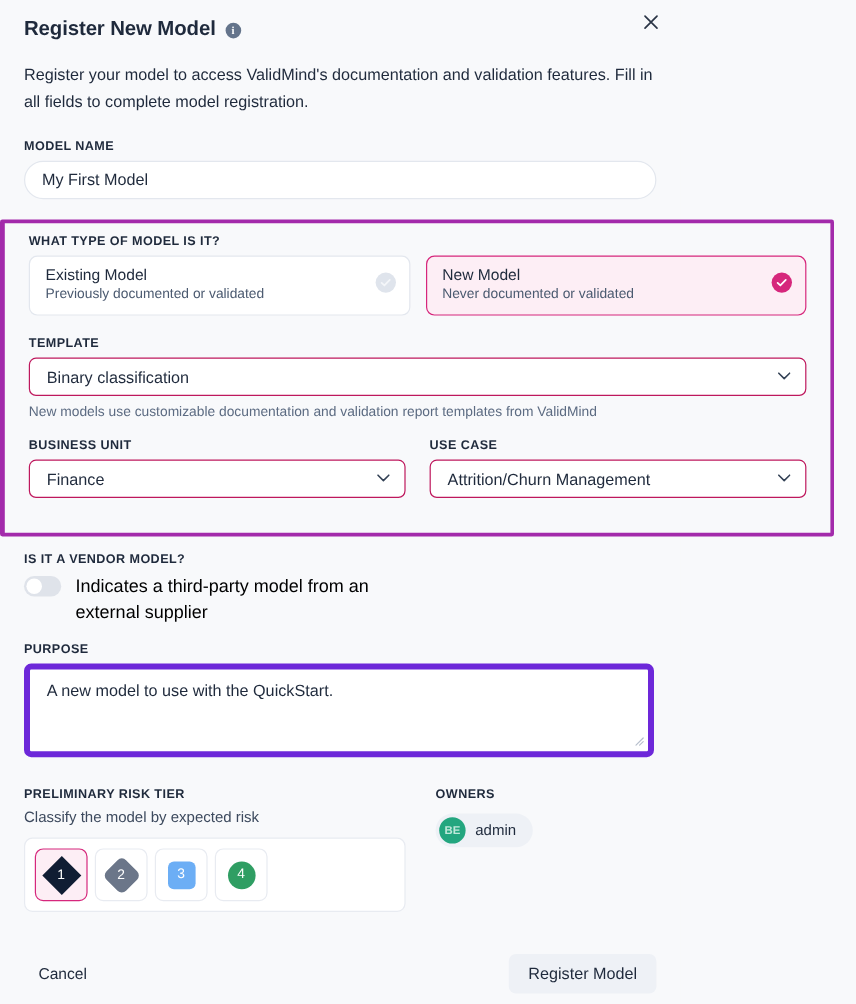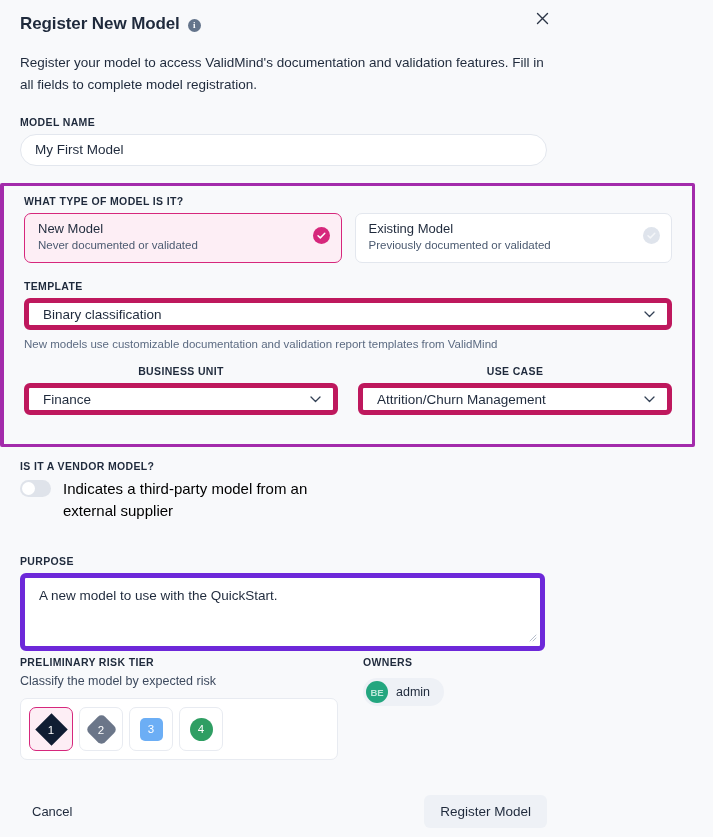--- a/index.html
+++ b/index.html
@@ -57,21 +57,21 @@
   .textinput {
     width: 100%; height: 32px;
     background: #fff; border: 1px solid #e3e7ee; border-radius: 16px;
     padding: 0 14px;
     font-size: 13.5px; color: #1f2a3c;
     font-family: "Liberation Sans", sans-serif;
     display: flex; align-items: center;
   }
   .select {
     width: 100%; height: 32px;
-    background: #fff; border: 5px solid #be185d; border-radius: 6px;
+    background: #fff; border: 1px solid #be185d; border-radius: 6px;
     padding: 0 12px 0 14px;
     font-size: 13.5px; color: #1f2a3c;
     display: flex; align-items: center; justify-content: space-between;
     cursor: pointer;
   }
   .chev { color: #334155; font-size: 11px; line-height: 1; }
   .helper {
     font-size: 11.5px; color: #5c6b82; margin-top: 8px;
   }
 
@@ -234,54 +234,54 @@
     <div class="textinput" title="Enter model name">My First Model</div>
   </div>
 
   <div class="highlight-group">
 
     <div class="field">
       <div class="flabel">WHAT TYPE OF MODEL IS IT?</div>
     </div>
 
     <div class="cards">
+      <div class="card">
+        <div class="card-title">Existing Model</div>
+        <div class="card-sub">Previously documented or validated</div>
+        <div class="card-check off">
+          <svg width="11" height="11" viewBox="0 0 12 12">
+            <path d="M2.2 6.2 L4.7 8.6 L9.6 3.6" stroke="#f4f6f9" stroke-width="1.6" fill="none" stroke-linecap="round" stroke-linejoin="round"></path>
+          </svg>
+        </div>
+      </div>
       <div class="card selected">
         <div class="card-title">New Model</div>
         <div class="card-sub">Never documented or validated</div>
         <div class="card-check on">
           <svg width="11" height="11" viewBox="0 0 12 12">
             <path d="M2.2 6.2 L4.7 8.6 L9.6 3.6" stroke="#ffffff" stroke-width="1.6" fill="none" stroke-linecap="round" stroke-linejoin="round"></path>
-          </svg>
-        </div>
-      </div>
-      <div class="card">
-        <div class="card-title">Existing Model</div>
-        <div class="card-sub">Previously documented or validated</div>
-        <div class="card-check off">
-          <svg width="11" height="11" viewBox="0 0 12 12">
-            <path d="M2.2 6.2 L4.7 8.6 L9.6 3.6" stroke="#f4f6f9" stroke-width="1.6" fill="none" stroke-linecap="round" stroke-linejoin="round"></path>
           </svg>
         </div>
       </div>
     </div>
 
     <div class="field" style="margin-top:17px;">
       <div class="flabel">TEMPLATE</div>
       <div class="select">
         <span>Binary classification</span>
         <span class="chev">
           <svg width="11" height="7" viewBox="0 0 11 7">
             <path d="M1 1 L5.5 5.5 L10 1" stroke="#334155" stroke-width="1.3" fill="none" stroke-linecap="round" stroke-linejoin="round"></path>
           </svg>
         </span>
       </div>
       <div class="helper">New models use customizable documentation and validation report templates from ValidMind</div>
     </div>
 
-    <div class="tworow" style="margin-top:15px;text-align:center;">
+    <div class="tworow" style="margin-top:15px;">
       <div>
         <div class="flabel">BUSINESS UNIT</div>
         <div class="select">
           <span>Finance</span>
           <span class="chev">
             <svg width="11" height="7" viewBox="0 0 11 7">
               <path d="M1 1 L5.5 5.5 L10 1" stroke="#334155" stroke-width="1.3" fill="none" stroke-linecap="round" stroke-linejoin="round"></path>
             </svg>
           </span>
         </div>
@@ -303,21 +303,21 @@
   <div class="field" style="position:absolute; top:460px; left:0; right:0;">
     <div class="flabel">IS IT A VENDOR MODEL?</div>
     <div class="vendor-row">
       <div class="toggle">
         <div class="knob"></div>
       </div>
       <div class="vendor-text">Indicates a third-party model from an external supplier</div>
     </div>
   </div>
 
-  <div class="field" style="position:absolute; top:535px; left:0; right:2px;margin-top:20px;">
+  <div class="field" style="position:absolute; top:535px; left:0; right:2px;">
     <div class="flabel">PURPOSE</div>
     <div class="textarea">
       <span>A new model to use with the QuickStart.</span>
       <span class="resize-grip">
         <svg width="9" height="9" viewBox="0 0 9 9">
           <path d="M8 2 L2 8 M8 5 L5 8" stroke="#b7bfcc" stroke-width="1" stroke-linecap="round"></path>
         </svg>
       </span>
     </div>
   </div>

